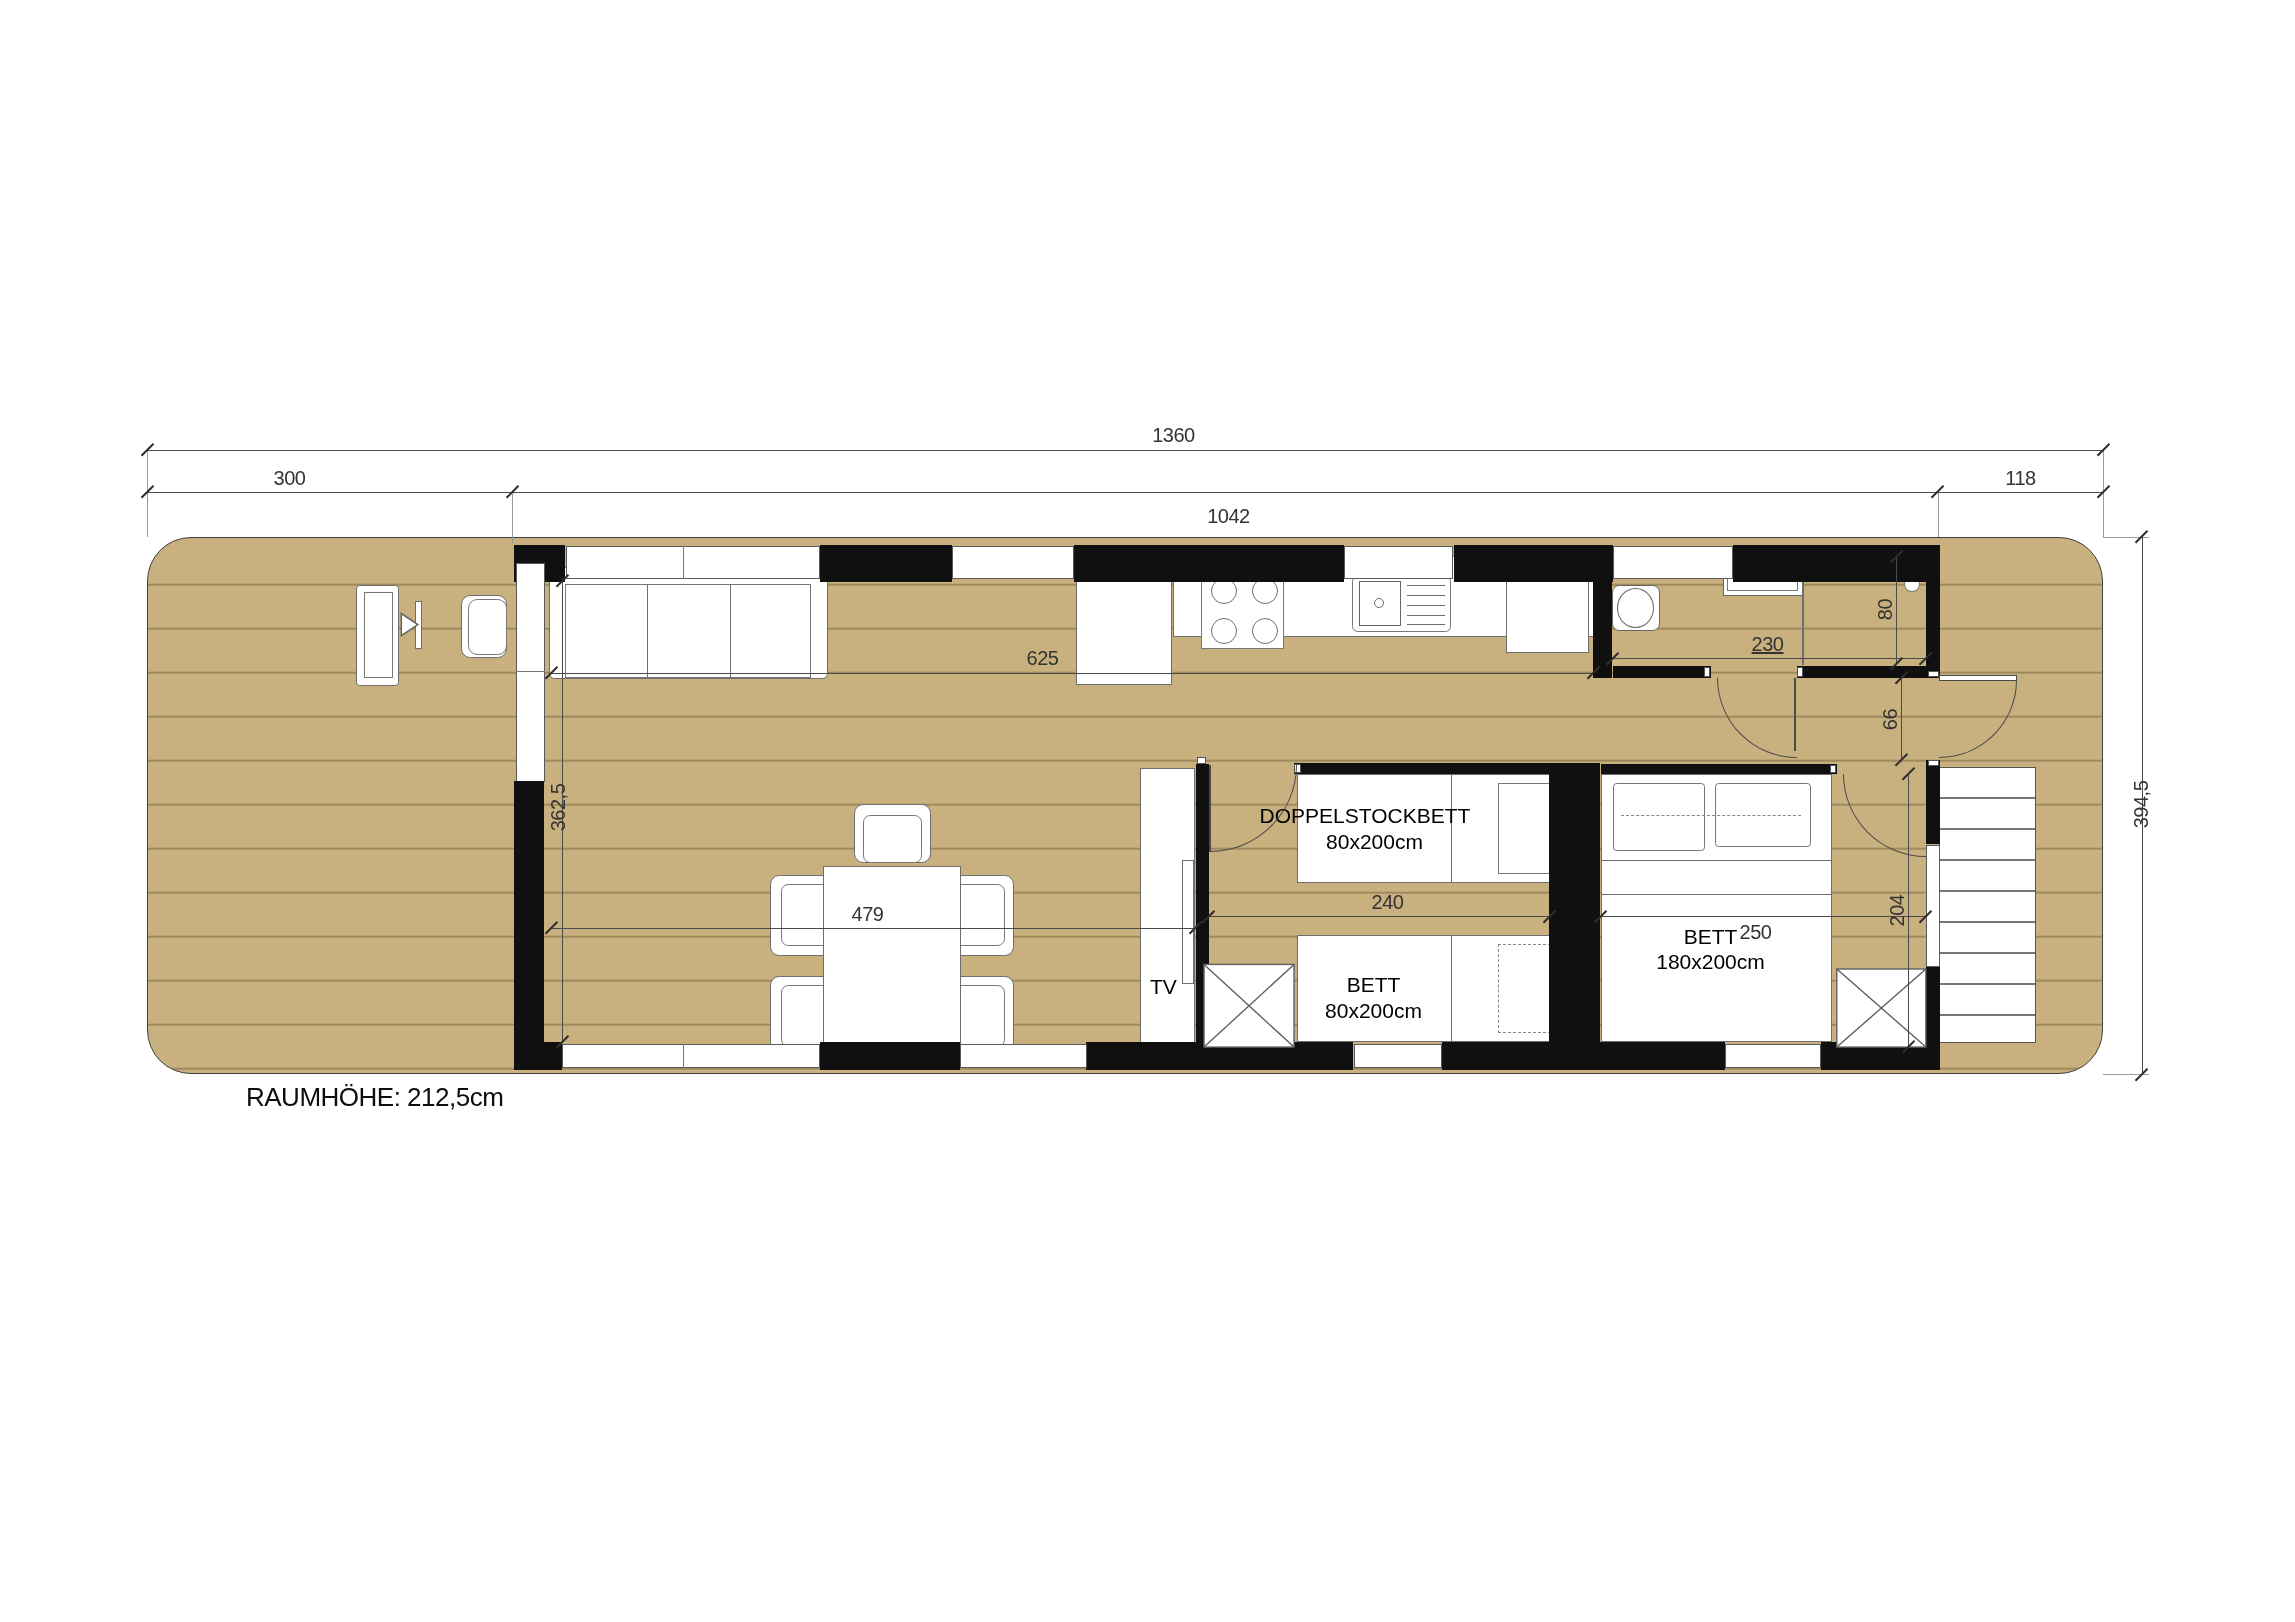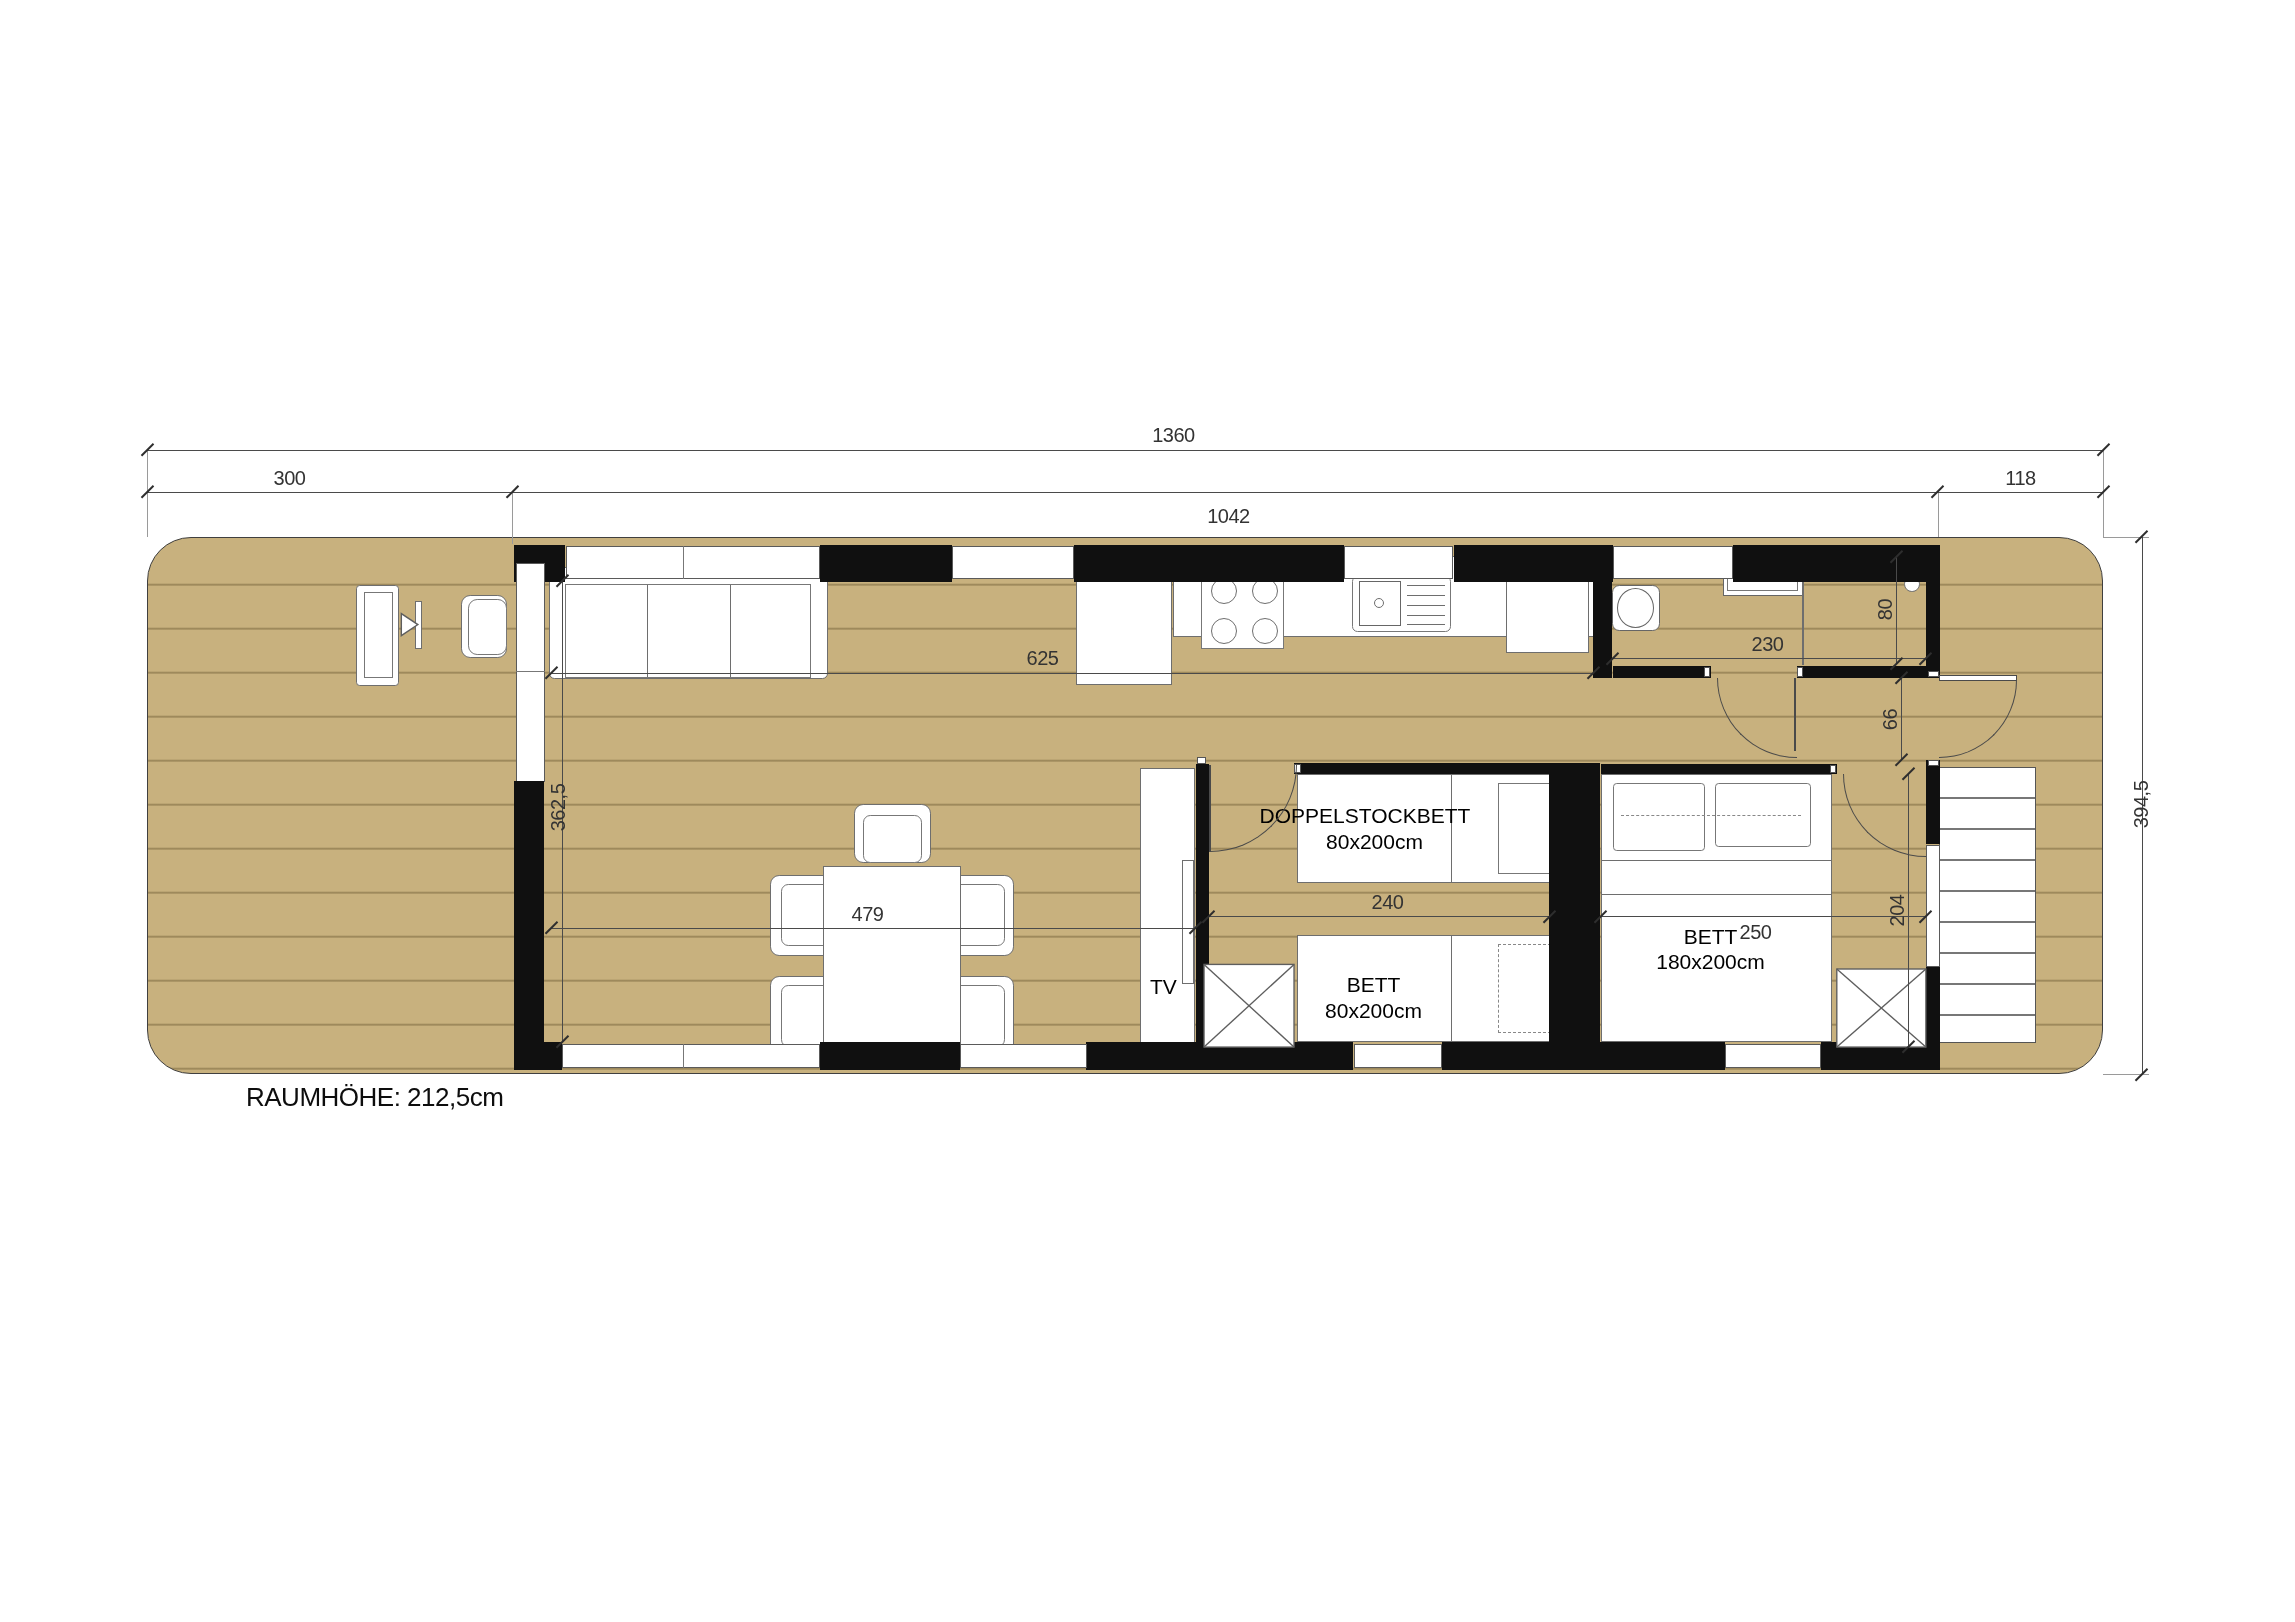--- a/index.html
+++ b/index.html
@@ -238,21 +238,21 @@
   <div class="dlabel" style="left:1132px;top:424px;">1360</div>
   <div class="dlabel" style="left:248px;top:467px;">300</div>
   <div class="dlabel" style="left:1187px;top:459px;margin-top:46px;">1042</div>
   <div class="dlabel" style="left:1979px;top:467px;">118</div>
   <div class="dlabel rot" style="left:2100px;top:793px;">394,5</div>
   <div class="dlabel" style="left:1001px;top:647px;">625</div>
   <div class="dlabel rot" style="left:517px;top:796px;">362,5</div>
   <div class="dlabel" style="left:826px;top:903px;">479</div>
   <div class="dlabel" style="left:1346px;top:891px;">240</div>
   <div class="dlabel" style="left:1714px;top:921px;">250</div>
-  <div class="dlabel" style="left:1726px;top:633px;">230</div>
+  <div class="dlabel" style="left:1726px;top:633px;text-decoration:underline;">230</div>
   <div class="dlabel rot" style="left:1844px;top:598px;">80</div>
   <div class="dlabel rot" style="left:1849px;top:708px;">66</div>
   <div class="dlabel rot" style="left:1856px;top:899px;">204</div>
 
   <div class="foot" style="left:246px;top:1082px;">RAUMHÖHE: 212,5cm</div>
 
 </div>
 
 
 </body></html>

